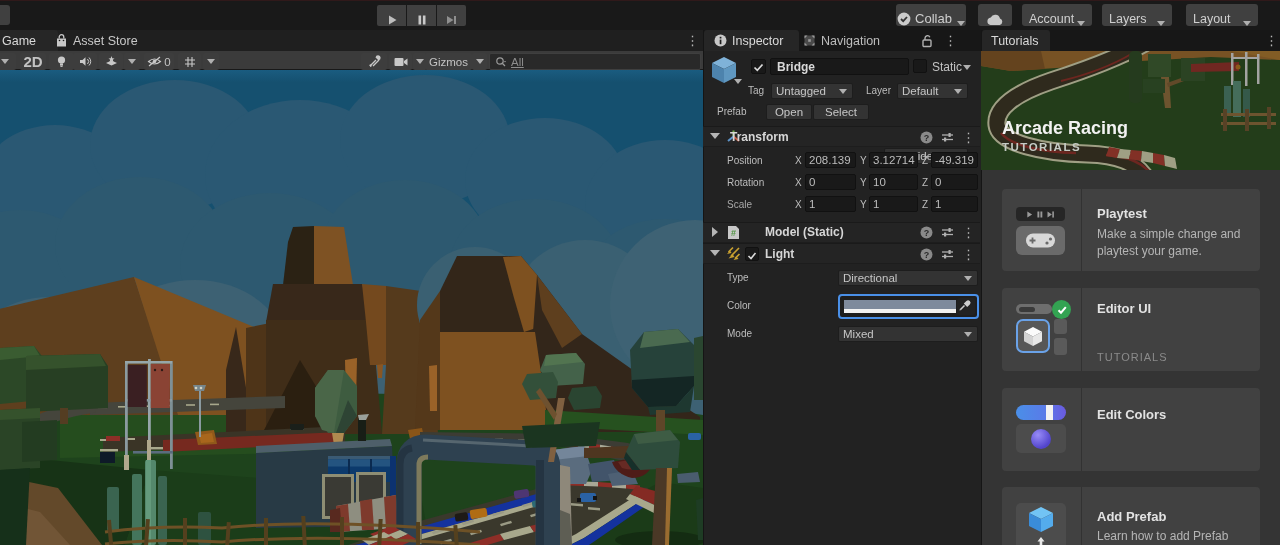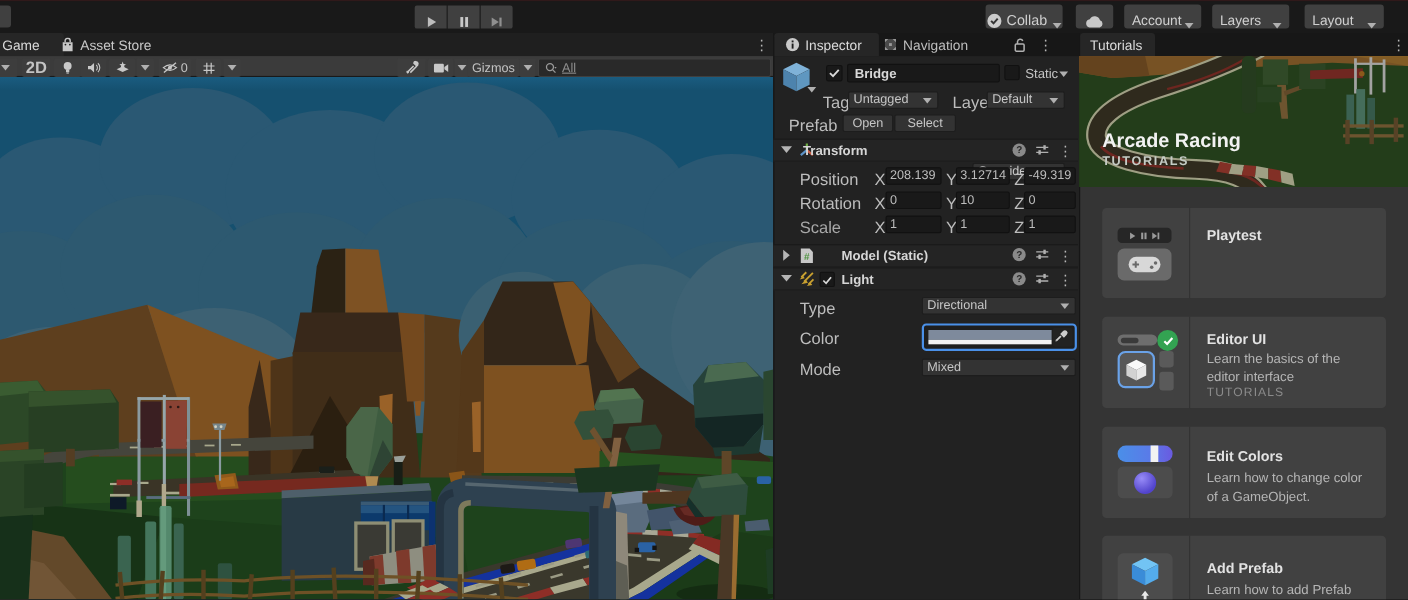--- a/index.html
+++ b/index.html
@@ -6,21 +6,21 @@
   *{box-sizing:border-box;font-family:"Liberation Sans",sans-serif;}
   #root{position:relative;width:1280px;height:545px;overflow:hidden;background:#282828;}
   .abs{position:absolute;}
   .btn{background:#404040;border-radius:3px;color:#cfcfcf;display:flex;align-items:flex-end;justify-content:center;}
   .tbtn{position:absolute;top:53px;height:17px;background:#3d3d3d;border-radius:2px;display:flex;align-items:center;justify-content:center;color:#c3c3c3;}
   .tab{position:absolute;top:30px;height:21px;display:flex;align-items:center;color:#c8c8c8;font-size:12.5px;}
   .tab.on{background:#262626;color:#dadada;border-radius:3px 3px 0 0;}
   .drop{position:absolute;height:16px;background:#333333;border:1px solid #1d1d1d;border-radius:2px;color:#c6c6c6;font-size:11.5px;display:flex;align-items:center;padding:0 4px;}
   .darr{width:0;height:0;border-left:4px solid transparent;border-right:4px solid transparent;border-top:5px solid #b0b0b0;}
   .numf{position:absolute;height:16px;background:#191919;border:1px solid #111111;border-radius:2px;color:#bcbcbc;font-size:11.5px;display:flex;align-items:center;padding:0 3px;overflow:hidden;white-space:nowrap;}
-  .ilabel{position:absolute;color:#bdbdbd;font-size:15px;}
+  .ilabel{position:absolute;color:#bdbdbd;font-size:10px;}
   .chead{position:absolute;left:703px;width:277px;height:21px;background:#242424;border-top:1px solid #1a1a1a;border-bottom:1px solid #1d1d1d;}
   .bold{font-weight:bold;}
   .card{position:absolute;left:1002px;width:258px;background:#414141;border-radius:4px;}
   .cardline{position:absolute;left:79px;width:1px;background:#323232;top:0;bottom:0;}
   .ctitle{position:absolute;left:95px;color:#e2e2e2;font-size:13px;font-weight:bold;}
   .cdesc{position:absolute;left:95px;color:#b5b5b5;font-size:12px;line-height:17px;}
   .kebab{color:#b8b8b8;font-size:13px;letter-spacing:0;}
 </style>
 </head>
 <body>
@@ -678,20 +678,21 @@
     </div>
     <div class="abs" style="left:14px;top:37px;width:49px;height:29px;background:#6a6a6a;border-radius:6px;">
       <svg width="49" height="29" viewBox="0 0 49 29">
           <rect x="10" y="7.5" width="29" height="14" rx="7" fill="#d8d8d8"></rect>
           <path d="M16.5 11.5 V17.5 M13.5 14.5 H19.5" stroke="#6a6a6a" stroke-width="1.8"></path>
           <circle cx="31" cy="17" r="1.6" fill="#6a6a6a"></circle>
           <circle cx="34.5" cy="13" r="1.6" fill="#6a6a6a"></circle>
         </svg>
     </div>
     <div class="ctitle" style="top:17px;">Playtest</div>
+    <div class="cdesc" style="top:37px;">Make a simple change and<br>playtest your game.</div>
   </div>
 
   <div class="card" style="top:288px;height:83px;">
     <div class="cardline"></div>
     <div class="abs" style="left:14px;top:16px;width:36px;height:10px;background:#6e6e6e;border-radius:5px;">
         <div class="abs" style="left:3px;top:2.5px;width:16px;height:5px;background:#3a3a3a;border-radius:3px;"></div>
       </div>
     <div class="abs" style="left:14px;top:31px;width:34px;height:34px;background:#575757;border:2px solid #6aa2e8;border-radius:7px;display:flex;align-items:center;justify-content:center;">
       <svg width="20" height="21" viewBox="0 0 20 21">
           <path d="M10 1 L19 5.7 L10 10.4 L1 5.7 Z" fill="#fafafa"></path>
@@ -700,33 +701,31 @@
         </svg>
     </div>
     <div class="abs" style="left:52px;top:31px;width:13px;height:15px;background:#5a5a5a;border-radius:3px;"></div>
     <div class="abs" style="left:52px;top:50px;width:13px;height:17px;background:#5a5a5a;border-radius:3px;"></div>
     <div class="abs" style="left:50px;top:12px;width:19px;height:19px;background:#33a352;border-radius:50%;display:flex;align-items:center;justify-content:center;">
       <svg width="12" height="12" viewBox="0 0 12 12">
           <path d="M2.5 6.2 L5 8.7 L9.8 3.2" stroke="#fff" stroke-width="2" fill="none"></path>
         </svg>
     </div>
     <div class="ctitle" style="top:13px;">Editor UI</div>
-    <div class="cdesc" style="top:30px;line-height:16px;">Learn the basics of the<br>editor interface</div>
     <div class="abs" style="left:95px;top:63px;color:#8b8b8b;font-size:11px;letter-spacing:1px;">TUTORIALS</div>
   </div>
 
   <div class="card" style="top:388px;height:83px;">
     <div class="cardline"></div>
     <div class="abs" style="left:14px;top:17px;width:50px;height:15px;border-radius:8px;background:linear-gradient(90deg,#4a8fe8 0%,#5a7ae8 60%,#6a5ae0 100%);"></div>
     <div class="abs" style="left:44px;top:17px;width:7px;height:15px;background:#f2f2f2;"></div>
     <div class="abs" style="left:14px;top:36px;width:50px;height:29px;background:#4c4c4c;border-radius:5px;display:flex;align-items:center;justify-content:center;">
       <div style="width:20px;height:20px;border-radius:50%;background:radial-gradient(circle at 35% 30%,#988cf8,#5244cc 70%);"></div>
     </div>
     <div class="ctitle" style="top:19px;">Edit Colors</div>
-    <div class="cdesc" style="top:38px;">Learn how to change color<br>of a GameObject.</div>
   </div>
 
   <div class="card" style="top:487px;height:83px;">
     <div class="cardline"></div>
     <div class="abs" style="left:14px;top:16px;width:50px;height:58px;background:#4c4c4c;border-radius:5px;"></div>
     <svg class="abs" style="left:26px;top:19px;" width="26" height="27" viewBox="0 0 26 27">
         <path d="M13 1 L25 7 L13 13 L1 7 Z" fill="#72c4f4"></path>
         <path d="M1 7 L13 13 V26 L1 20 Z" fill="#3a8cd8"></path>
         <path d="M25 7 L13 13 V26 L25 20 Z" fill="#54acec"></path>
       </svg>

